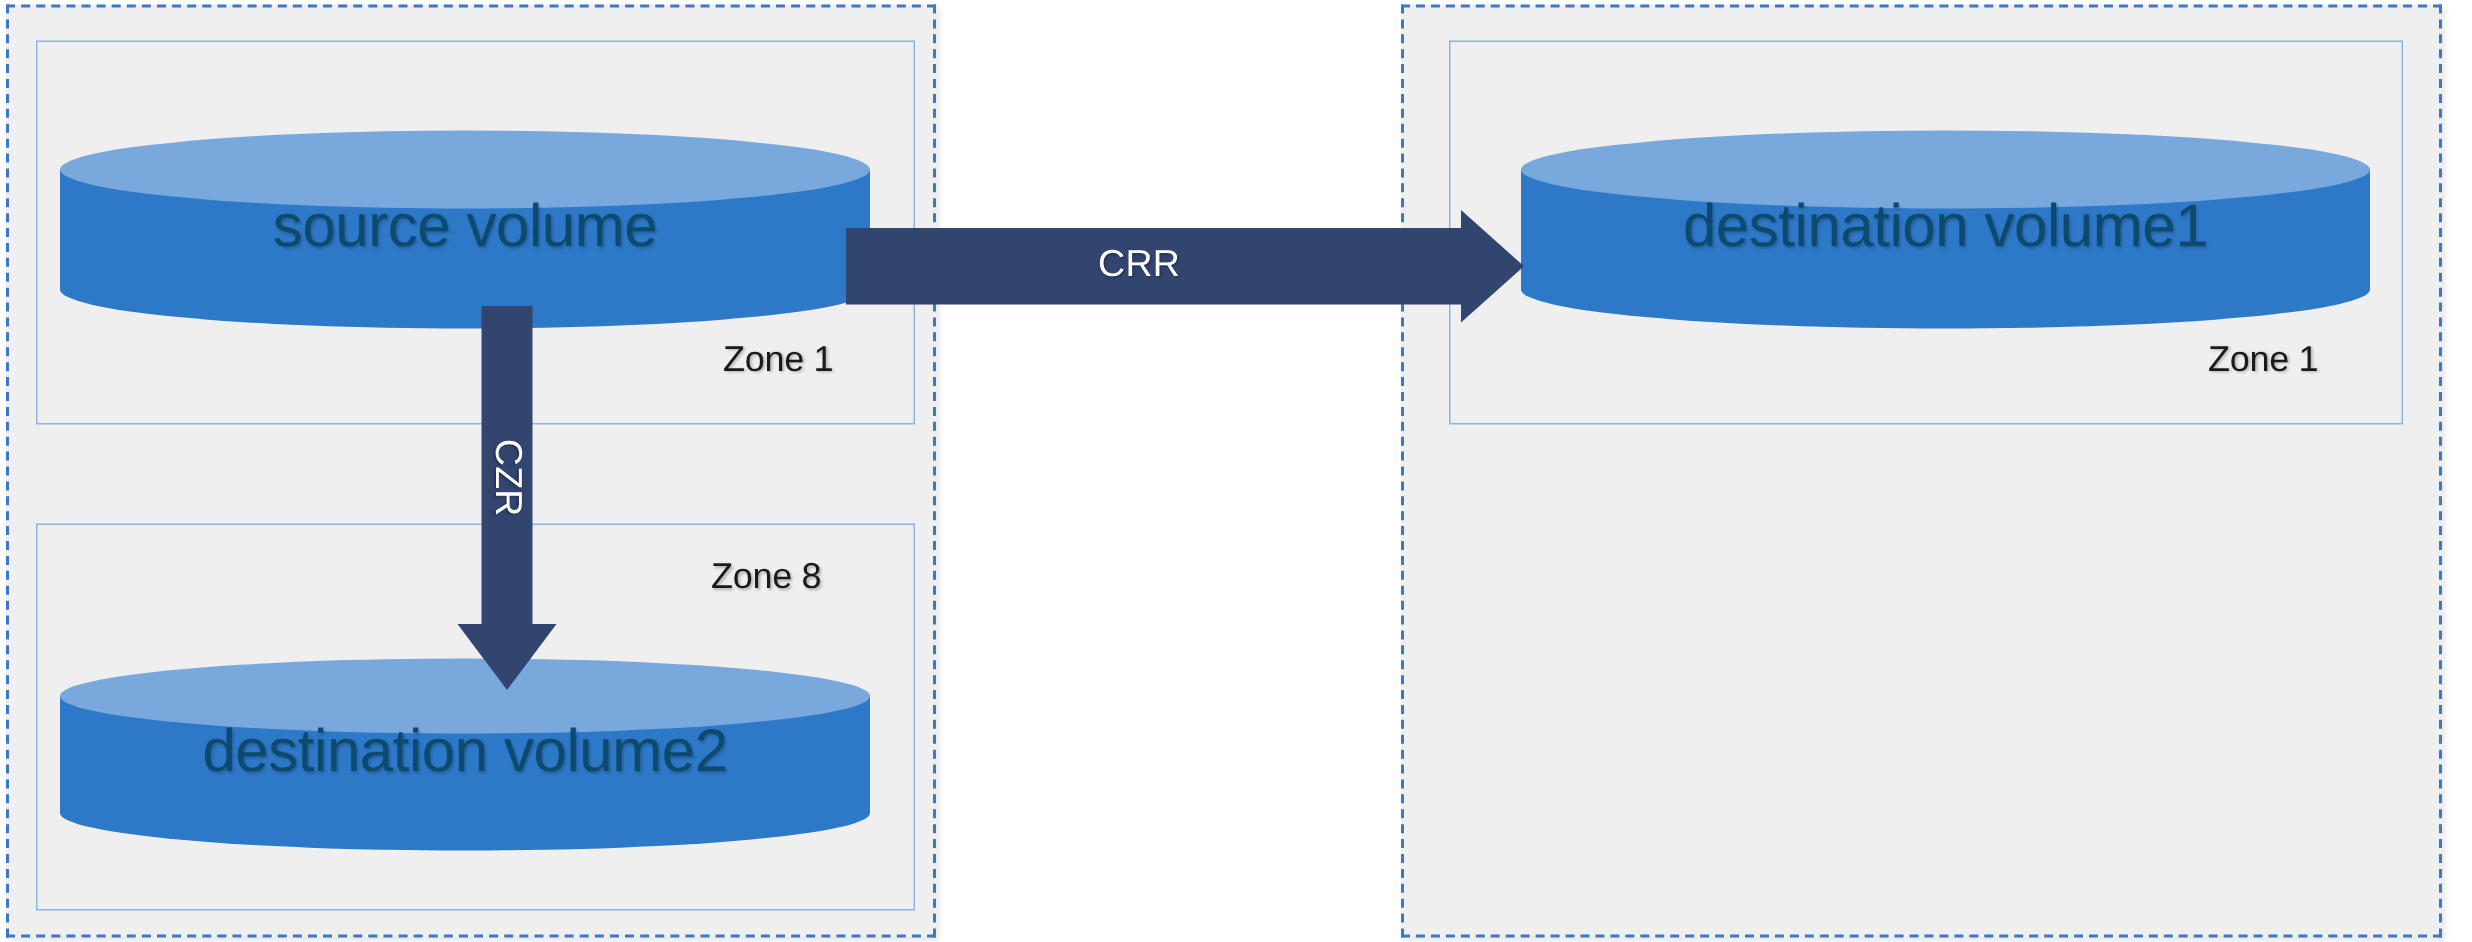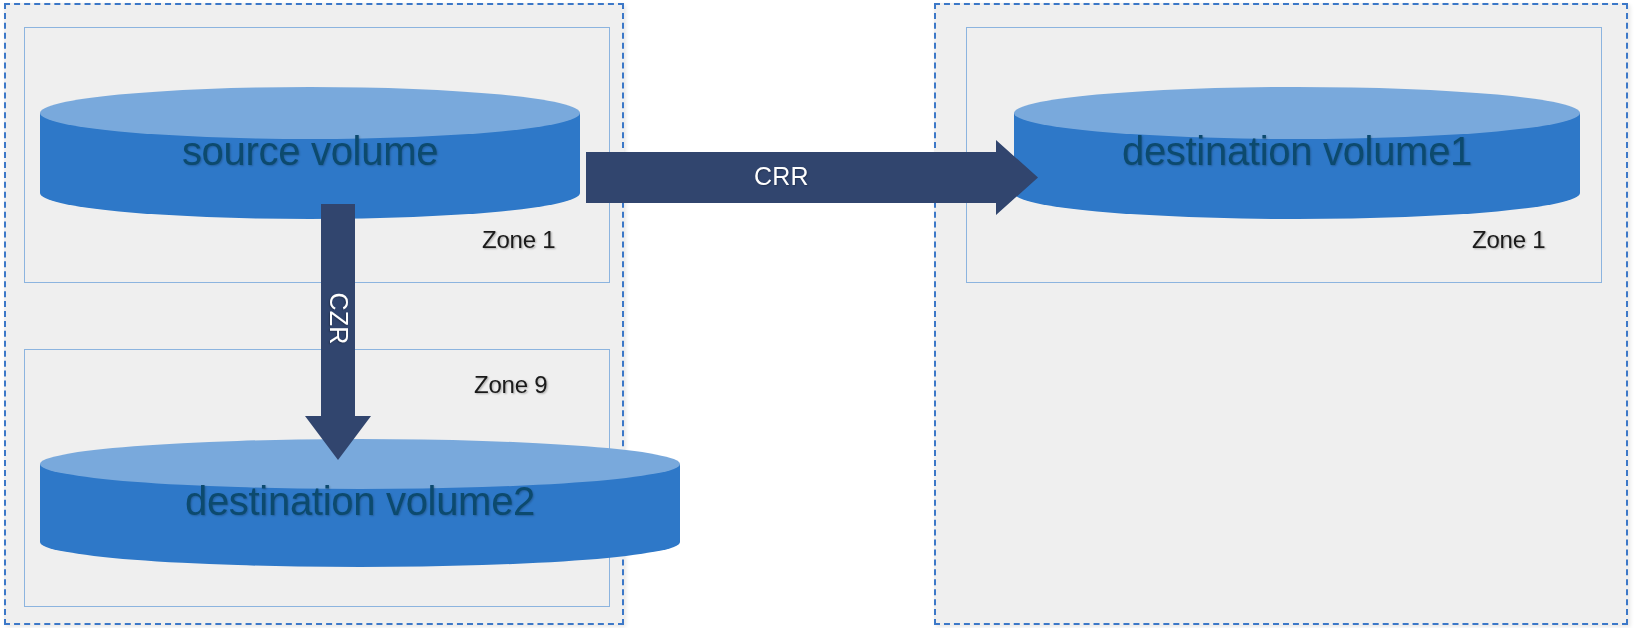--- a/index.html
+++ b/index.html
@@ -106,31 +106,31 @@
 <div id="canvas">
 
   <div class="region" id="region-a">
 
     <div class="region-label" style="left:26px; top:33px;">Region A</div>
 
     <div class="zone" id="zone-a1"></div>
     <div class="zone-label" style="left:476px; top:221px;">Zone 1</div>
 
     <div class="zone" id="zone-a2"></div>
-    <div class="zone-label" style="left:468px; top:366px;">Zone 9</div>
+    <div class="zone-label" style="left:468px; top:366px;">Zone 8</div>
 
     <div class="cylinder" id="source-volume" style="left:34px; top:82px; width:540px; height:132px;">
       <svg class="cyl-svg" viewBox="0 0 540 132" preserveAspectRatio="none">
         <path d="M0,26 L0,106 A270,26 0 0 0 540,106 L540,26 Z" fill="#2E78C8"></path>
         <ellipse cx="270" cy="26" rx="270" ry="26" fill="#79A9DC"></ellipse>
       </svg>
       <div class="cyl-text" style="top:42px;">source volume</div>
     </div>
 
-    <div class="cylinder" id="destination-volume2" style="left:34px; top:434px; width:640px; height:128px;">
+    <div class="cylinder" id="destination-volume2" style="left:34px; top:434px; width:540px; height:128px;">
       <svg class="cyl-svg" viewBox="0 0 540 128" preserveAspectRatio="none">
         <path d="M0,25 L0,103 A270,25 0 0 0 540,103 L540,25 Z" fill="#2E78C8"></path>
         <ellipse cx="270" cy="25" rx="270" ry="25" fill="#79A9DC"></ellipse>
       </svg>
       <div class="cyl-text" style="top:40px;">destination volume2</div>
     </div>
   </div>
 
   <div class="region" id="region-b">
 
@@ -141,21 +141,21 @@
 
     <div class="cylinder" id="destination-volume1" style="left:78px; top:82px; width:566px; height:132px;">
       <svg class="cyl-svg" viewBox="0 0 566 132" preserveAspectRatio="none">
         <path d="M0,26 L0,106 A283,26 0 0 0 566,106 L566,26 Z" fill="#2E78C8"></path>
         <ellipse cx="283" cy="26" rx="283" ry="26" fill="#79A9DC"></ellipse>
       </svg>
       <div class="cyl-text" style="top:42px;text-align:center;">destination volume1</div>
     </div>
   </div>
 
-  <div class="arrow" id="crr-arrow" style="left:586px; top:140px; width:452px; height:75px;">
+  <div class="arrow" id="crr-arrow" style="left:564px; top:140px; width:452px; height:75px;">
     <svg width="452" height="75" viewBox="0 0 452 75">
       <path d="M0,12 L410,12 L410,0 L452,37.5 L410,75 L410,63 L0,63 Z" fill="#31456E"></path>
     </svg>
     <div class="arrow-label" style="left:168px; top:22px;">CRR</div>
   </div>
 
   <div class="arrow" id="czr-arrow" style="left:305px; top:204px; width:66px; height:256px;">
     <svg width="66" height="256" viewBox="0 0 66 256">
       <path d="M16,0 L50,0 L50,212 L66,212 L33,256 L0,212 L16,212 Z" fill="#31456E"></path>
     </svg>

